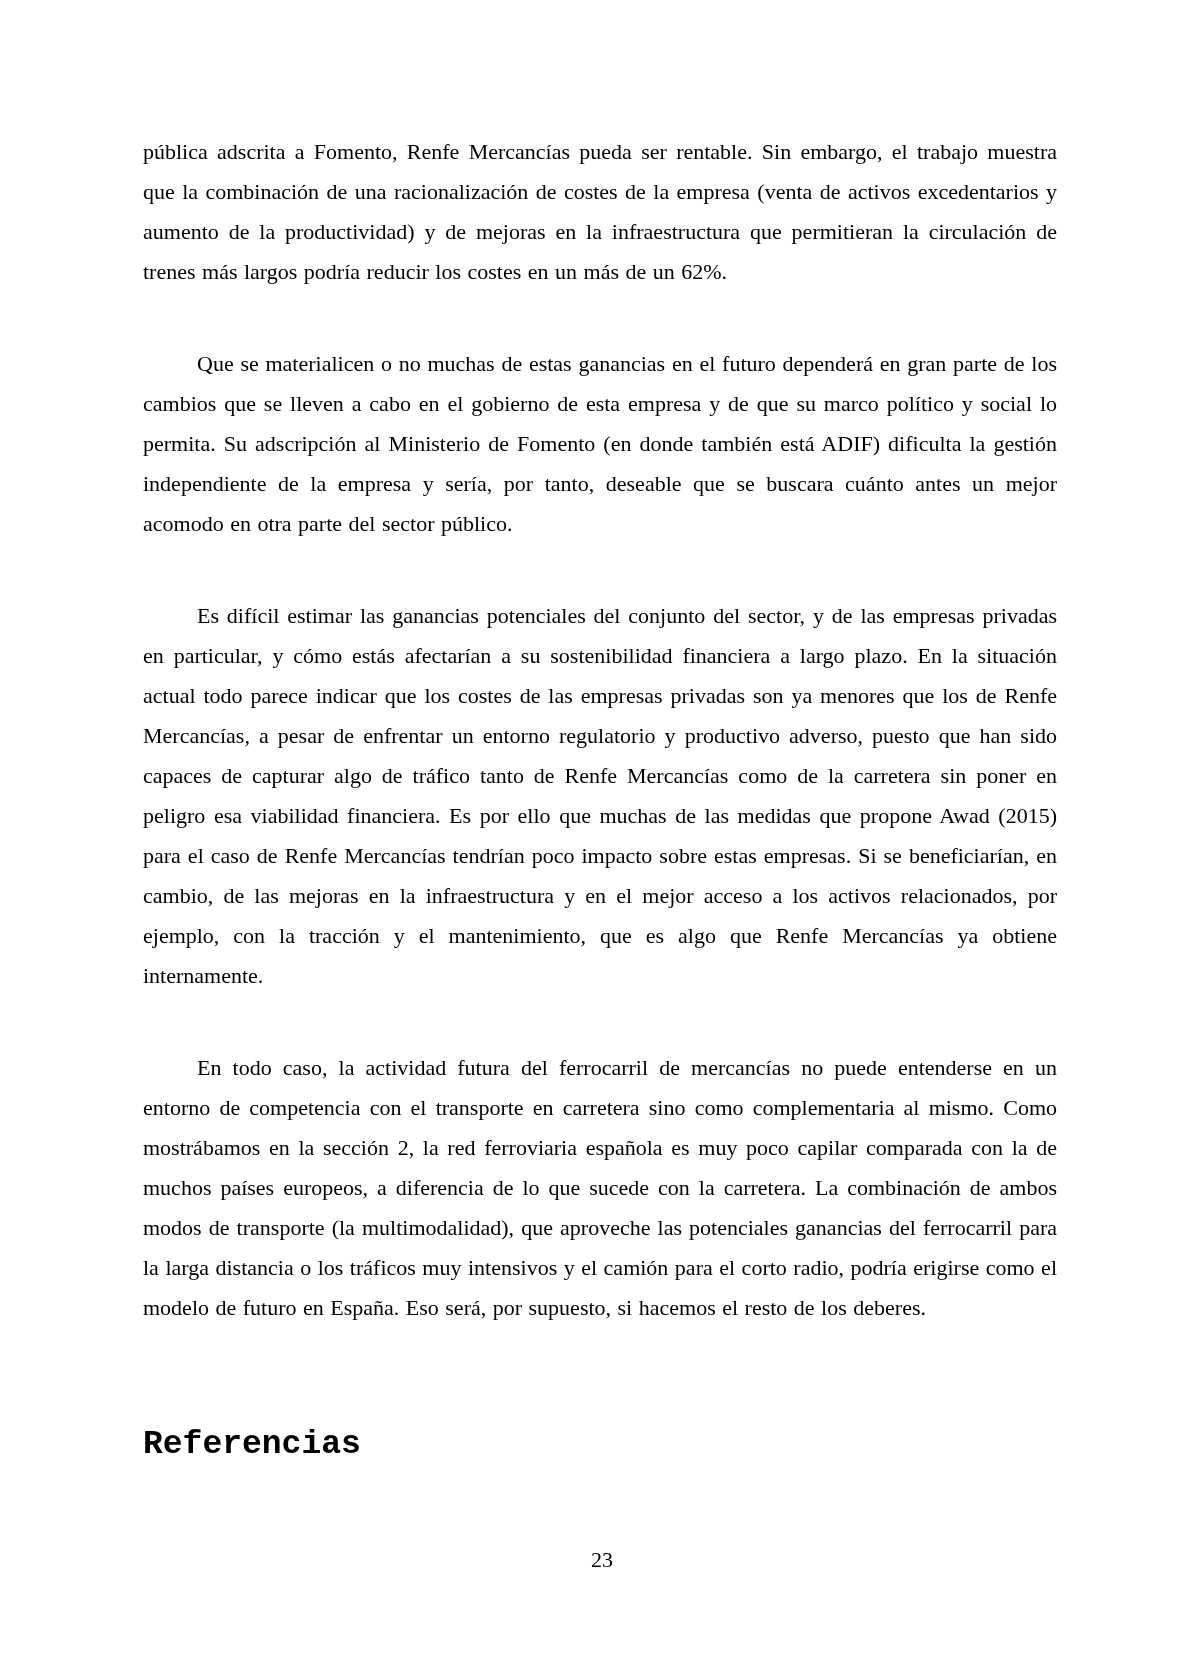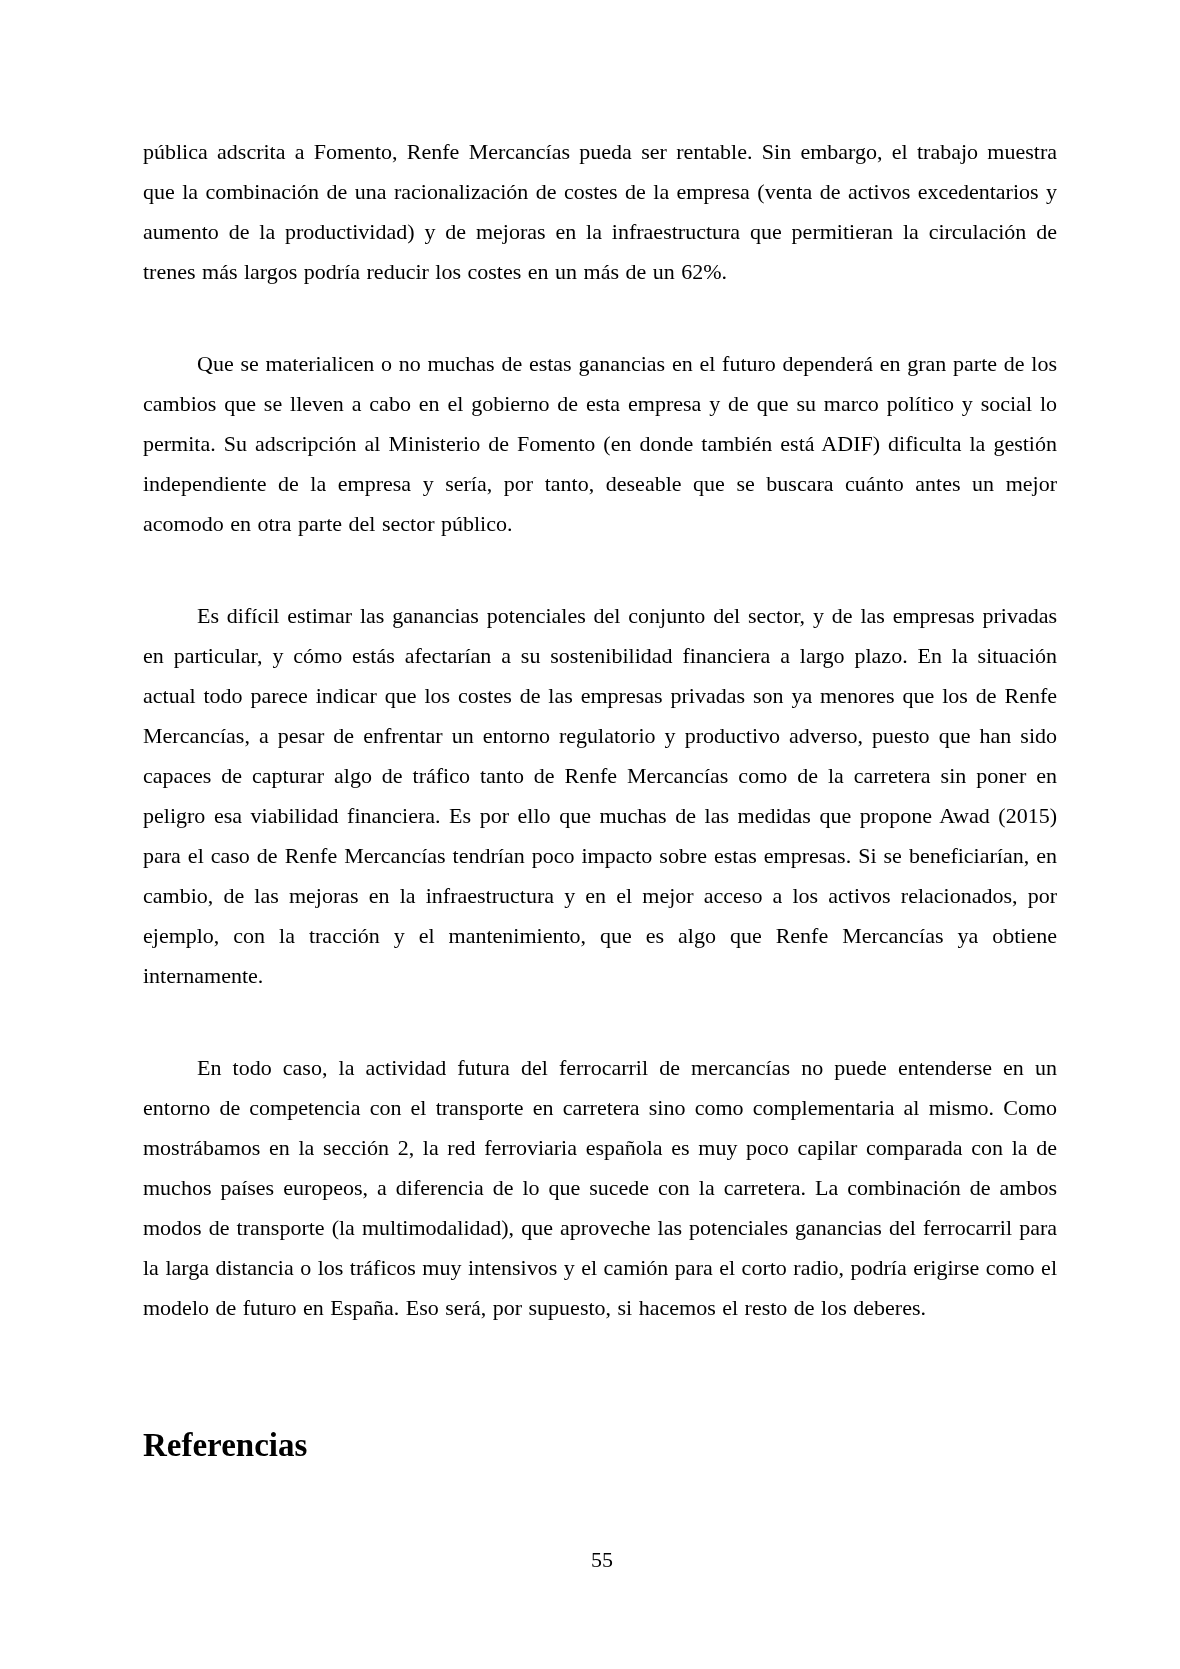--- a/index.html
+++ b/index.html
@@ -29,21 +29,21 @@
     font-size: 22px;
     line-height: 40px;
     text-align: justify;
     text-indent: 54px;
     margin: 0 0 28px 0;
     color: #000000;
     word-spacing: 1px;
   }
   .para.no-indent { text-indent: 0; }
   .section-heading {
-    font-family: Liberation Serif, serif;
+    font-family: Liberation Mono, monospace;
     font-weight: 700;
     font-size: 33px;
     line-height: 42px;
     color: #000000;
     margin: 72px 0 30px 0;
     text-align: left;
   }
   .para.reference { margin-bottom: 0; }
   .footer {
     position: absolute;
@@ -63,15 +63,15 @@
 
 <div class="page">
   <div class="body-text">
     <p class="para no-indent">pública adscrita a Fomento, Renfe Mercancías pueda ser rentable. Sin embargo, el trabajo muestra que la combinación de una racionalización de costes de la empresa (venta de activos excedentarios y aumento de la productividad) y de mejoras en la infraestructura que permitieran la circulación de trenes más largos podría reducir los costes en un más de un 62%.</p>
     <p class="para">Que se materialicen o no muchas de estas ganancias en el futuro dependerá en gran parte de los cambios que se lleven a cabo en el gobierno de esta empresa y de que su marco político y social lo permita. Su adscripción al Ministerio de Fomento (en donde también está ADIF) dificulta la gestión independiente de la empresa y sería, por tanto, deseable que se buscara cuánto antes un mejor acomodo en otra parte del sector público.</p>
     <p class="para">Es difícil estimar las ganancias potenciales del conjunto del sector, y de las empresas privadas en particular, y cómo estás afectarían a su sostenibilidad financiera a largo plazo. En la situación actual todo parece indicar que los costes de las empresas privadas son ya menores que los de Renfe Mercancías, a pesar de enfrentar un entorno regulatorio y productivo adverso, puesto que han sido capaces de capturar algo de tráfico tanto de Renfe Mercancías como de la carretera sin poner en peligro esa viabilidad financiera. Es por ello que muchas de las medidas que propone Awad (2015) para el caso de Renfe Mercancías tendrían poco impacto sobre estas empresas. Si se beneficiarían, en cambio, de las mejoras en la infraestructura y en el mejor acceso a los activos relacionados, por ejemplo, con la tracción y el mantenimiento, que es algo que Renfe Mercancías ya obtiene internamente.</p>
     <p class="para">En todo caso, la actividad futura del ferrocarril de mercancías no puede entenderse en un entorno de competencia con el transporte en carretera sino como complementaria al mismo. Como mostrábamos en la sección 2, la red ferroviaria española es muy poco capilar comparada con la de muchos países europeos, a diferencia de lo que sucede con la carretera. La combinación de ambos modos de transporte (la multimodalidad), que aproveche las potenciales ganancias del ferrocarril para la larga distancia o los tráficos muy intensivos y el camión para el corto radio, podría erigirse como el modelo de futuro en España. Eso será, por supuesto, si hacemos el resto de los deberes.</p>
     <h1 class="section-heading">Referencias</h1>
   </div>
   <div class="footer">
-    <span class="page-number">55</span>
+    <span class="page-number">23</span>
   </div>
 </div>
 
 </body></html>

